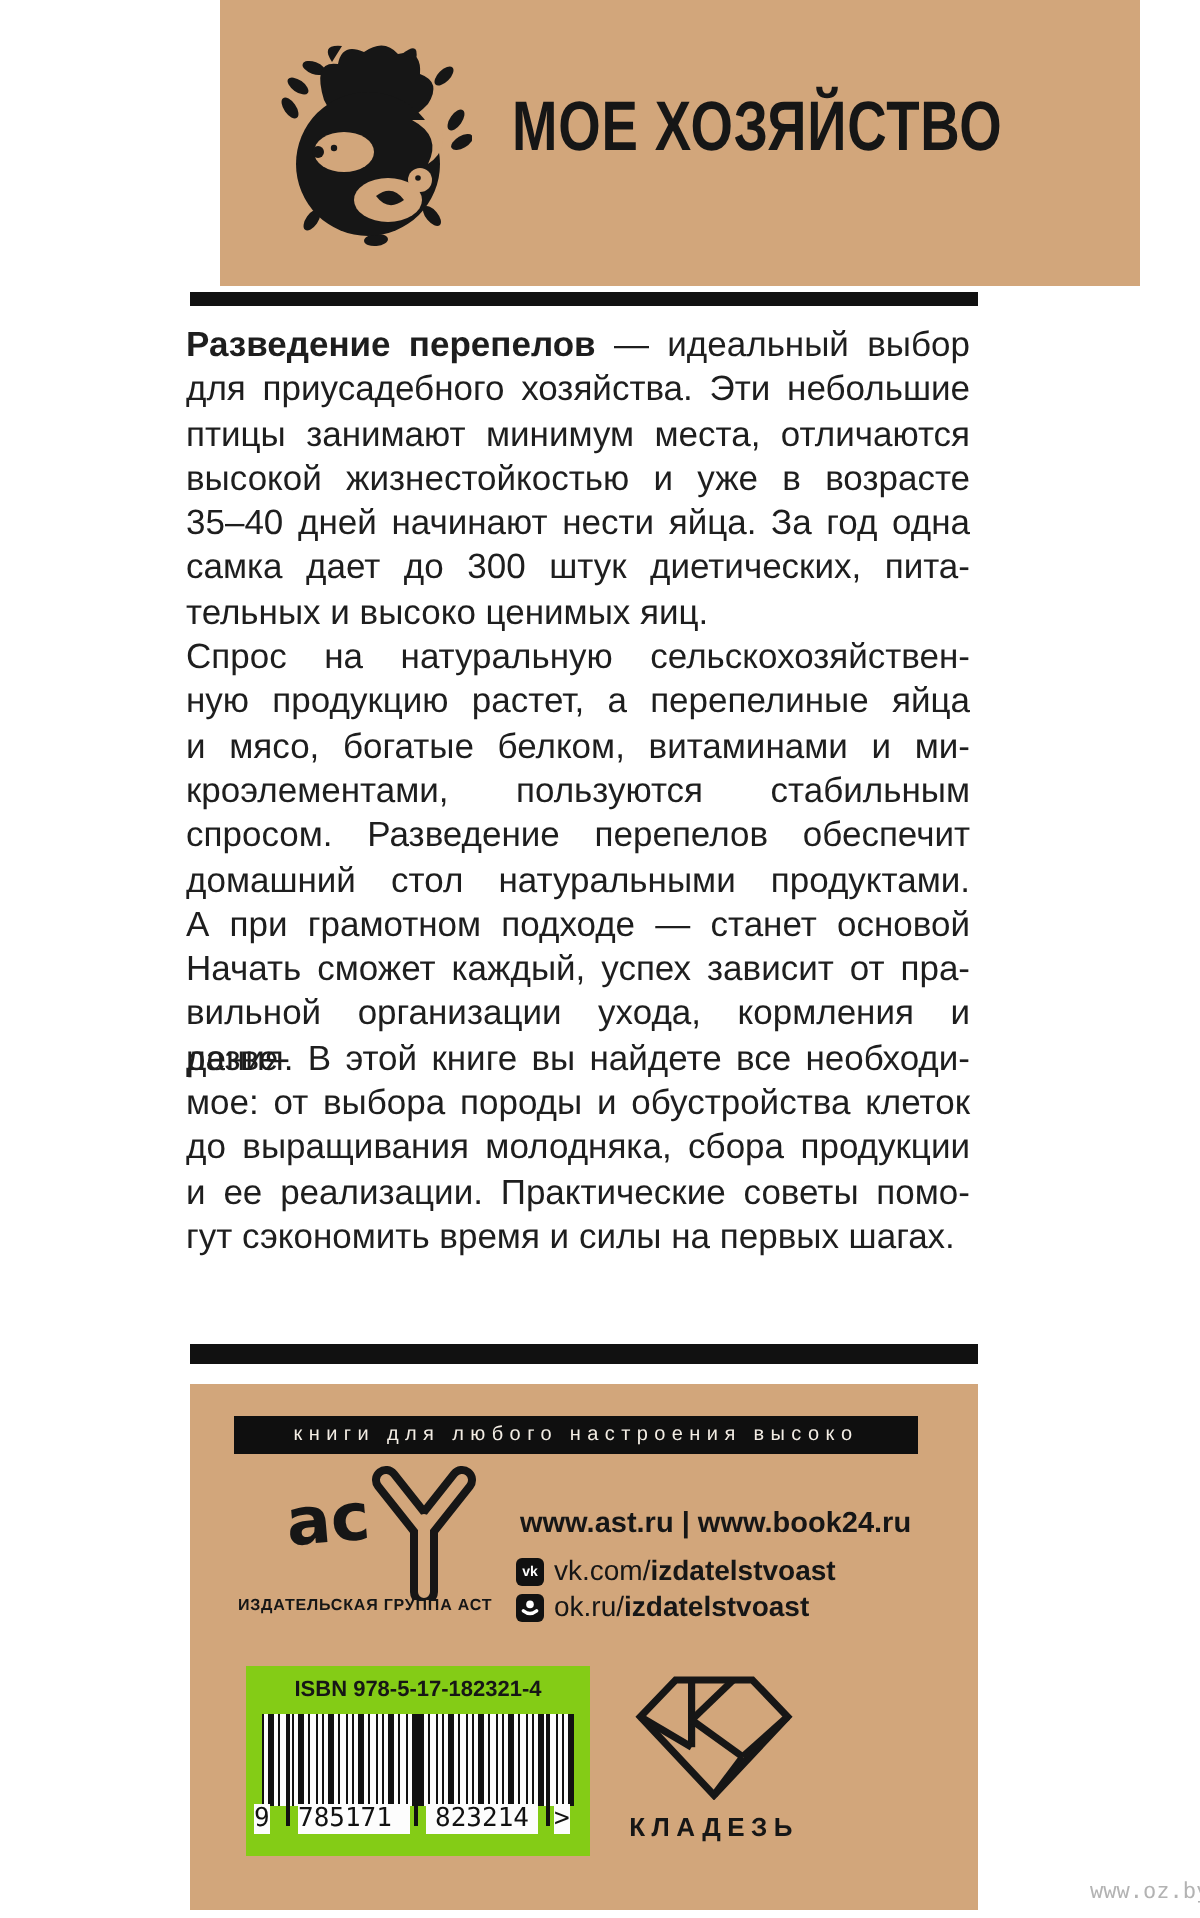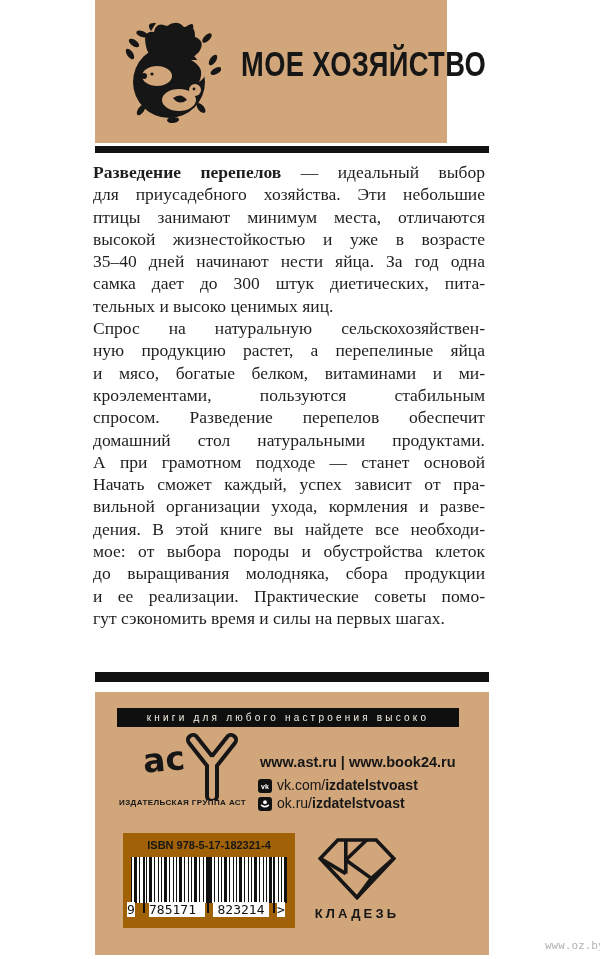--- a/index.html
+++ b/index.html
@@ -3,30 +3,30 @@
 <meta charset="utf-8">
 <style>
   html,body{margin:0;padding:0;}
   body{
     width:600px;height:959px;position:relative;background:#ffffff;
     font-family:"Liberation Sans",sans-serif;color:#1f1f1f;overflow:hidden;
   }
   .abs{position:absolute;}
 
   
-  .header-box{left:95px;top:0;width:352px;height:143px;background:#d2a67b;}
+  .header-box{left:110px;top:0;width:460px;height:143px;background:#d2a67b;}
   .series-title{
     left:146px;top:44px;font-size:35px;font-weight:700;color:#161616;
     letter-spacing:.5px;transform:scaleX(.78);transform-origin:0 0;white-space:nowrap;
   }
   .rule1{left:95px;top:146px;width:394px;height:7px;background:#111;}
   .rule2{left:95px;top:672px;width:394px;height:10px;background:#111;}
 
   
-  .text-block{left:93px;top:161px;width:392px;font-family:Liberation Serif, serif;}
+  .text-block{left:93px;top:161px;width:392px;}
   .tline{
     font-size:17.5px;line-height:22.3px;height:22.3px;white-space:nowrap_off;
     text-align:justify;text-align-last:justify;color:#1e1e1e;
   }
   .tline.last{text-align-last:left;}
   .bld{font-weight:700;}
 
   
   .panel{left:95px;top:692px;width:394px;height:263px;background:#d2a67b;}
   .tagline-bar{
@@ -46,21 +46,21 @@
   .sites-line{left:165px;top:62px;font-size:14.5px;font-weight:700;color:#161616;white-space:nowrap;}
   .social-row{display:flex;align-items:flex-end;gap:5px;font-size:14px;color:#161616;white-space:nowrap;}
   .social-row .b{font-weight:700;}
   .vk-row{left:163px;top:85px;}
   .ok-row{left:163px;top:103px;}
   .sicon{width:14px;height:14px;border-radius:3px;background:#111;display:inline-flex;
     align-items:center;justify-content:center;flex:0 0 auto;}
   .sicon span{color:#fff;font-size:7px;font-weight:700;line-height:1;}
 
   
-  .barcode-box{left:28px;top:141px;width:172px;height:95px;background:#a16207;}
+  .barcode-box{left:28px;top:141px;width:172px;height:95px;background:#84cc16;}
   .isbn-label{left:0;top:6px;width:172px;text-align:center;font-size:11px;font-weight:700;color:#161616;white-space:nowrap;}
   .bars{
     left:8px;top:24px;width:156px;height:46px;
     background:repeating-linear-gradient(90deg,
       #111 0 1px,#fdfdfd 1px 3px,#111 3px 6px,#fdfdfd 6px 8px,
       #111 8px 9px,#fdfdfd 9px 12px,#111 12px 13px,#fdfdfd 13px 15px);
   }
   .guard{top:24px;width:2px;height:56px;background:#111;}
   .g1{left:20px;} .g2{left:84px;} .g3{left:150px;}
   .bc-digit{top:69px;font-family:"DejaVu Sans Mono",monospace;font-size:13px;color:#111;background:#fdfdfd;}

